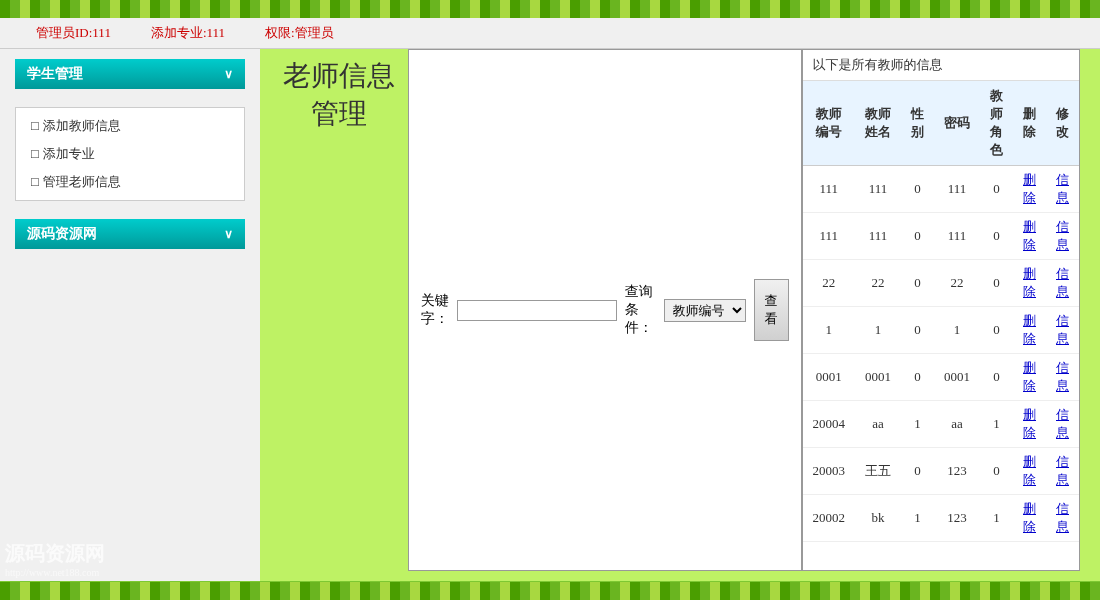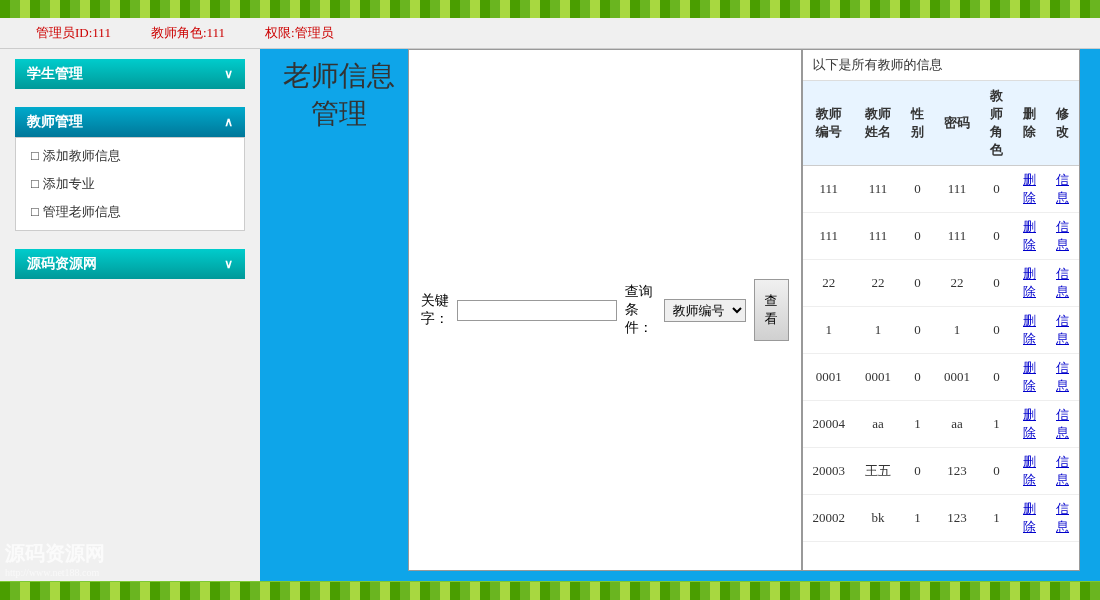--- a/index.html
+++ b/index.html
@@ -33,21 +33,21 @@
       font-size: 13px;
       display: flex;
       gap: 40px;
       border-bottom: 1px solid #ccc;
     }
 
     
     .main-wrapper {
       display: flex;
       height: calc(600px - 18px - 32px - 18px);
-      background: #0ea5e9;
+      background: #bef264;
     }
 
     
     .sidebar {
       width: 260px;
       background: #f0f0f0;
       padding: 10px 15px;
       flex-shrink: 0;
     }
 
@@ -208,45 +208,41 @@
 </head>
 <body>
 
 <div class="top-bar"></div>
 
 <div class="header-info">
   <span>
     <span>管理员ID:</span><span>111</span>
   </span>
   <span>
-    <span>教师角色:</span><span>111</span>
+    <span>添加专业:</span><span>111</span>
   </span>
   <span>
     <span>权限:</span><span>管理员</span>
   </span>
 </div>
 
 <div class="main-wrapper">
 
   <div class="sidebar">
 
     <div class="sidebar-section">
       <div class="sidebar-header">
         <span>学生管理</span>
         <span class="chevron">∨</span>
       </div>
     </div>
 
     <div class="sidebar-gap"></div>
 
     <div class="sidebar-section">
-      <div class="sidebar-header active">
-        <span>教师管理</span>
-        <span class="chevron">∧</span>
-      </div>
       <div class="sidebar-items">
         <div class="sidebar-item">
           <span>□</span>
           <span>添加教师信息</span>
         </div>
         <div class="sidebar-item">
           <span>□</span>
           <span>添加专业</span>
         </div>
         <div class="sidebar-item">

